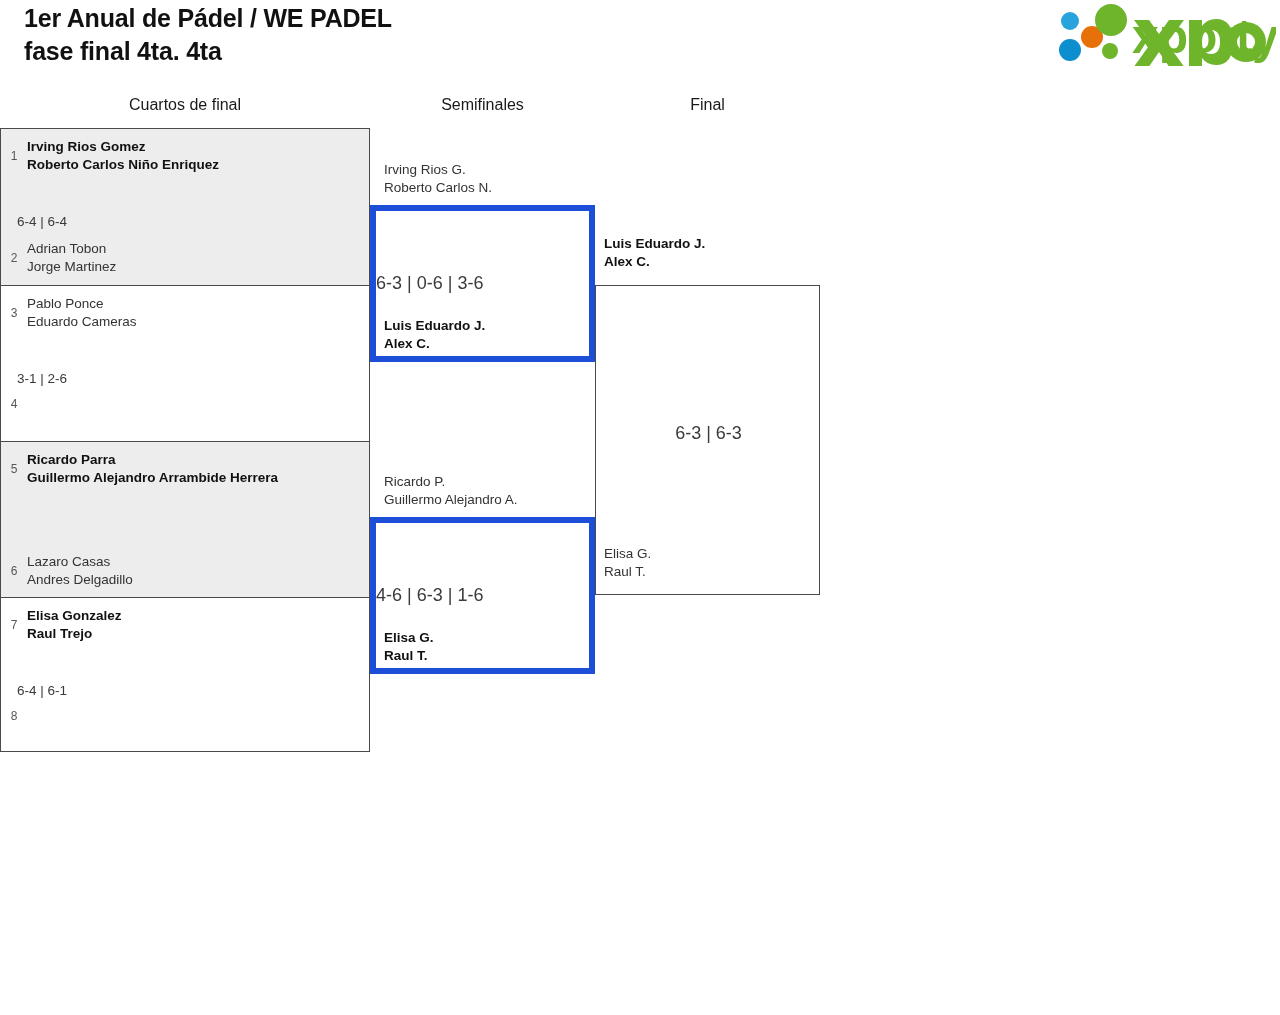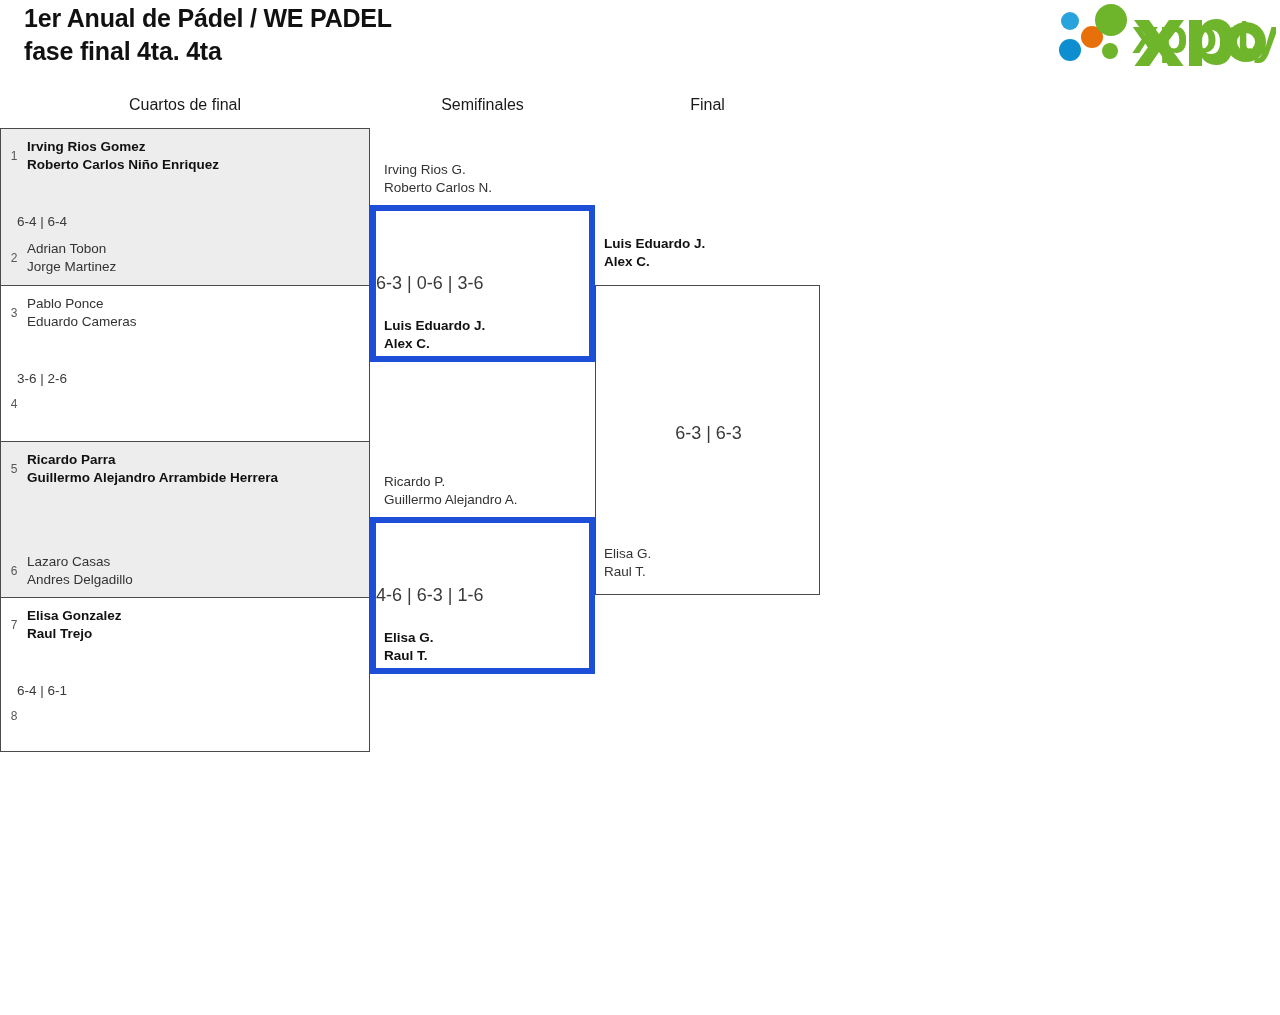--- a/index.html
+++ b/index.html
@@ -165,21 +165,21 @@
     </div>
 
     <div class="qf-match edge-top">
       <div class="team top">
         <div class="seed">3</div>
         <div class="names">
           <span class="nm">Pablo Ponce</span>
           <span class="nm">Eduardo Cameras</span>
         </div>
       </div>
-      <div class="score">3-6 | 2-6</div>
+      <div class="score">3-1 | 2-6</div>
       <div class="team bot">
         <div class="seed">4</div>
       </div>
     </div>
 
     <div class="qf-match shade edge-top">
       <div class="team top">
         <div class="seed">5</div>
         <div class="names win">
           <span class="nm">Ricardo Parra</span>

